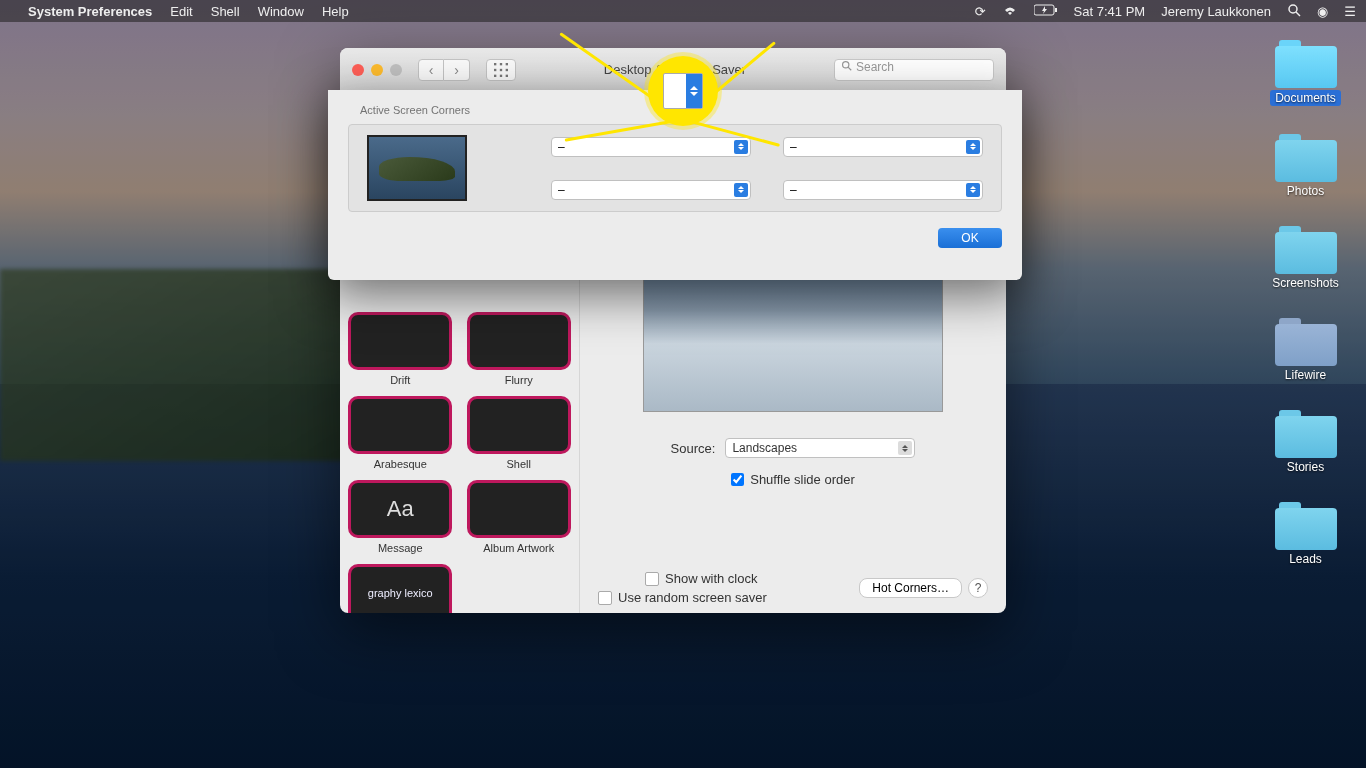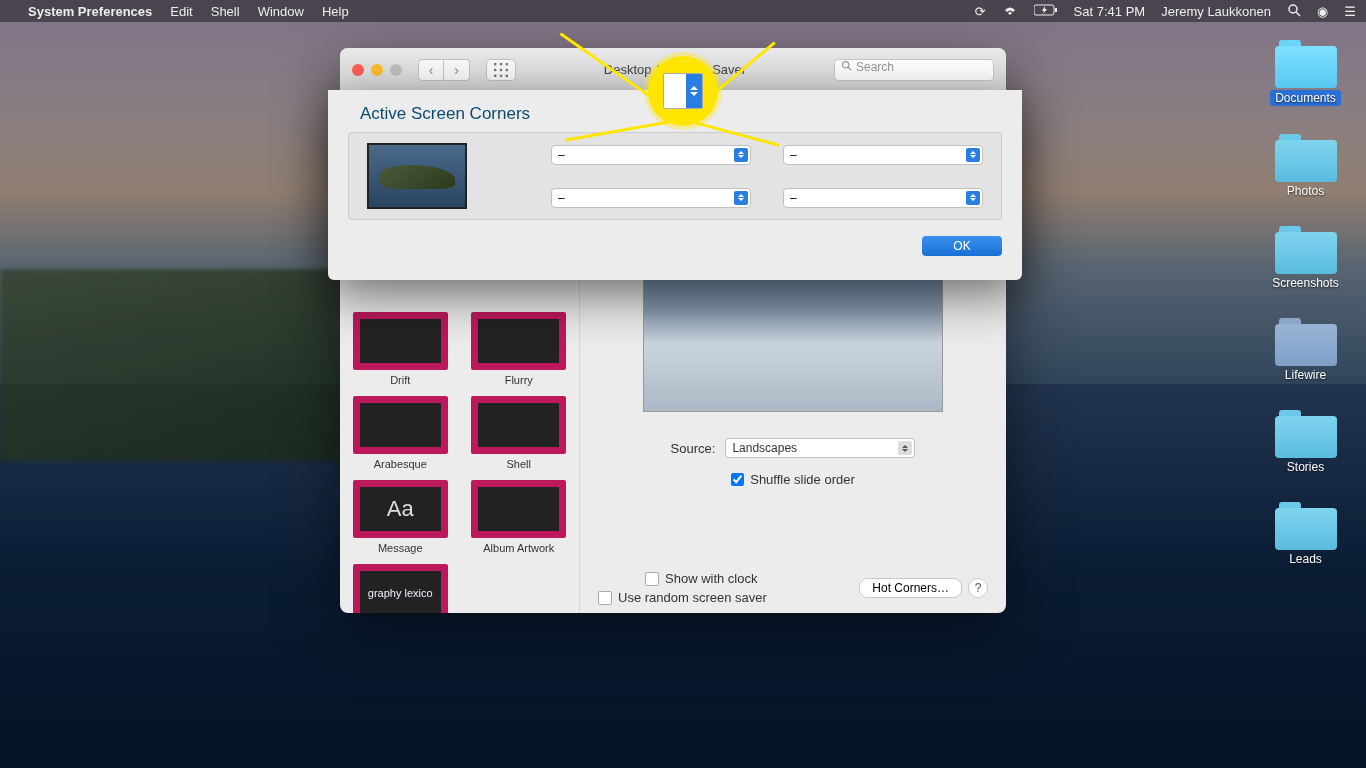--- a/index.html
+++ b/index.html
@@ -64,21 +64,21 @@
 .win-title { flex:1; text-align:center; font-size:13px; color:#444; }
 .searchbox { width:160px; height:22px; background:#fff; border:1px solid #c8c8c8; border-radius:4px; display:flex; align-items:flex-start; padding:0 6px; gap:4px; font-size:12px; color:#999; }
 
 
 .winbody { display:flex; height:calc(100% - 44px); }
 .leftcol { width:240px; border-right:1px solid #d6d6d6; padding:10px 10px 0 10px; display:flex; flex-direction:column; }
 .rightcol { flex:1; padding:10px 18px 0 18px; display:flex; flex-direction:column; }
 
 .ssgrid { display:grid; grid-template-columns: 1fr 1fr; gap:10px 18px; justify-items:center; align-content:start; margin-top:210px; }
 .ssitem { width:95px; display:flex; flex-direction:column; align-items:center; gap:4px; }
-.ssitem .thumb { width:95px; height:58px; border:7px solid #be185d; border-radius:2px; background:#222; }
+.ssitem .thumb { width:104px; height:58px; border:3px solid #be185d; border-radius:10px; background:#222; }
 .ssitem .name { font-size:11px; color:#333; }
 .th-drift { background: radial-gradient(circle at 30% 70%, #d4a890 20%, #6a8a9a 60%, #3a5a7a 100%); }
 .th-flurry { background: #000 radial-gradient(circle at 50% 50%, transparent 30%, transparent 35%); }
 .th-arab { background:#000; background-image: repeating-linear-gradient(45deg,#0a4 0 2px, transparent 2px 6px), repeating-linear-gradient(-45deg,#08c 0 2px, transparent 2px 8px); }
 .th-shell { background:#000 radial-gradient(circle at 50% 50%, #0af 1px, transparent 3px, #6cf 4px, transparent 6px); }
 .th-msg { background: linear-gradient(#666,#444); display:flex; align-items:center; justify-content:center; color:#ddd; font-size:22px; }
 .th-album { background: linear-gradient(45deg,#24a,#2c8,#d82,#82c); background-size:20px 20px; }
 .th-word { background:#1a6fd6; background-image: linear-gradient(transparent 50%, rgba(255,255,255,0.15) 50%); background-size:100% 14px; display:flex; align-items:center; justify-content:center; color:#eef; font-size:11px; }
 .lower-right { margin-top:auto; padding:8px 0; display:flex; align-items:center; gap:10px; font-size:13px; color:#333; }
 
@@ -98,32 +98,32 @@
 
 .macbtn { height:20px; padding:0 12px; background:#fff; border:1px solid #c8c8c8; border-radius:8px; font-size:12px; }
 .helpbtn { width:20px; height:20px; border-radius:50%; background:#fff; border:1px solid #c8c8c8; display:flex; align-items:center; justify-content:center; font-size:12px; color:#555; }
 
 
 .sheet {
   position:absolute; left:328px; top:90px; width:694px; height:190px;
   background:#ececec; border-radius:0 0 6px 6px; box-shadow: 0 15px 50px rgba(0,0,0,0.55);
   z-index:30; padding:14px 20px 10px 20px;
 }
-.sheet-title { font-size:17px; color:#0c4a6e; margin-bottom:8px; margin-left:12px; }
+.sheet-title { font-size:11px; color:#737373; margin-bottom:8px; margin-left:12px; }
 .corner-grid { background:#e3e3e3; border:1px solid #ccc; border-radius:4px; padding:10px 18px; display:grid; grid-template-columns: 1fr auto 1fr; grid-template-rows: auto auto; gap:20px 32px; align-items:center; }
 .corner-grid .cs { width:200px; }
 .corner-grid .mon { grid-row: 1 / span 2; width:100px; height:66px; background: linear-gradient(#4a6a8a,#2a4560); border:2px solid #222; position:relative; overflow:hidden; }
 .mon .land { position:absolute; bottom:18px; left:10px; right:10px; height:24px; background: linear-gradient(145deg,#4a5a3a,#2a3a1a); border-radius:40% 60% 20% 30%; }
 .mon .c { position:absolute; width:10px; height:10px; border:2px solid #fff; }
 .mon .c.tl { top:-2px; left:-2px; border-right:none; border-bottom:none; }
 .mon .c.tr { top:-2px; right:-2px; border-left:none; border-bottom:none; }
 .mon .c.bl { bottom:-2px; left:-2px; border-right:none; border-top:none; }
 .mon .c.br { bottom:-2px; right:-2px; border-left:none; border-top:none; }
 .sheet .okrow { display:flex; justify-content:flex-end; margin-top:16px; }
-.okbtn { width:80px; height:20px; background: linear-gradient(#3a8fee,#1a6fd6); color:#fff; border:none; border-radius:4px; font-size:12px; }
+.okbtn { width:64px; height:20px; background: linear-gradient(#3a8fee,#1a6fd6); color:#fff; border:none; border-radius:4px; font-size:12px; }
 
 
 .hl-ring { position:absolute; left:648px; top:56px; width:70px; height:70px; border-radius:50%; background:#ffe600; z-index:45; display:flex; align-items:center; justify-content:center; box-shadow: 0 0 0 4px rgba(255,230,0,0.35); }
 .hl-inner { width:40px; height:36px; background:#fff; border:1px solid #aaa; border-radius:2px; display:flex; }
 .hl-inner .l { flex:1; }
 .hl-inner .r { width:16px; background:#2a7de1; display:flex; flex-direction:column; align-items:center; justify-content:center; }
 .hl-inner .r::before, .hl-inner .r::after { content:""; width:0; height:0; border-left:4px solid transparent; border-right:4px solid transparent; }
 .hl-inner .r::before { border-bottom:4px solid #fff; margin-bottom:2px; }
 .hl-inner .r::after { border-top:4px solid #fff; }
 .line { position:absolute; background:#ffe600; height:3px; transform-origin: left center; z-index:40; border-radius:2px; }

